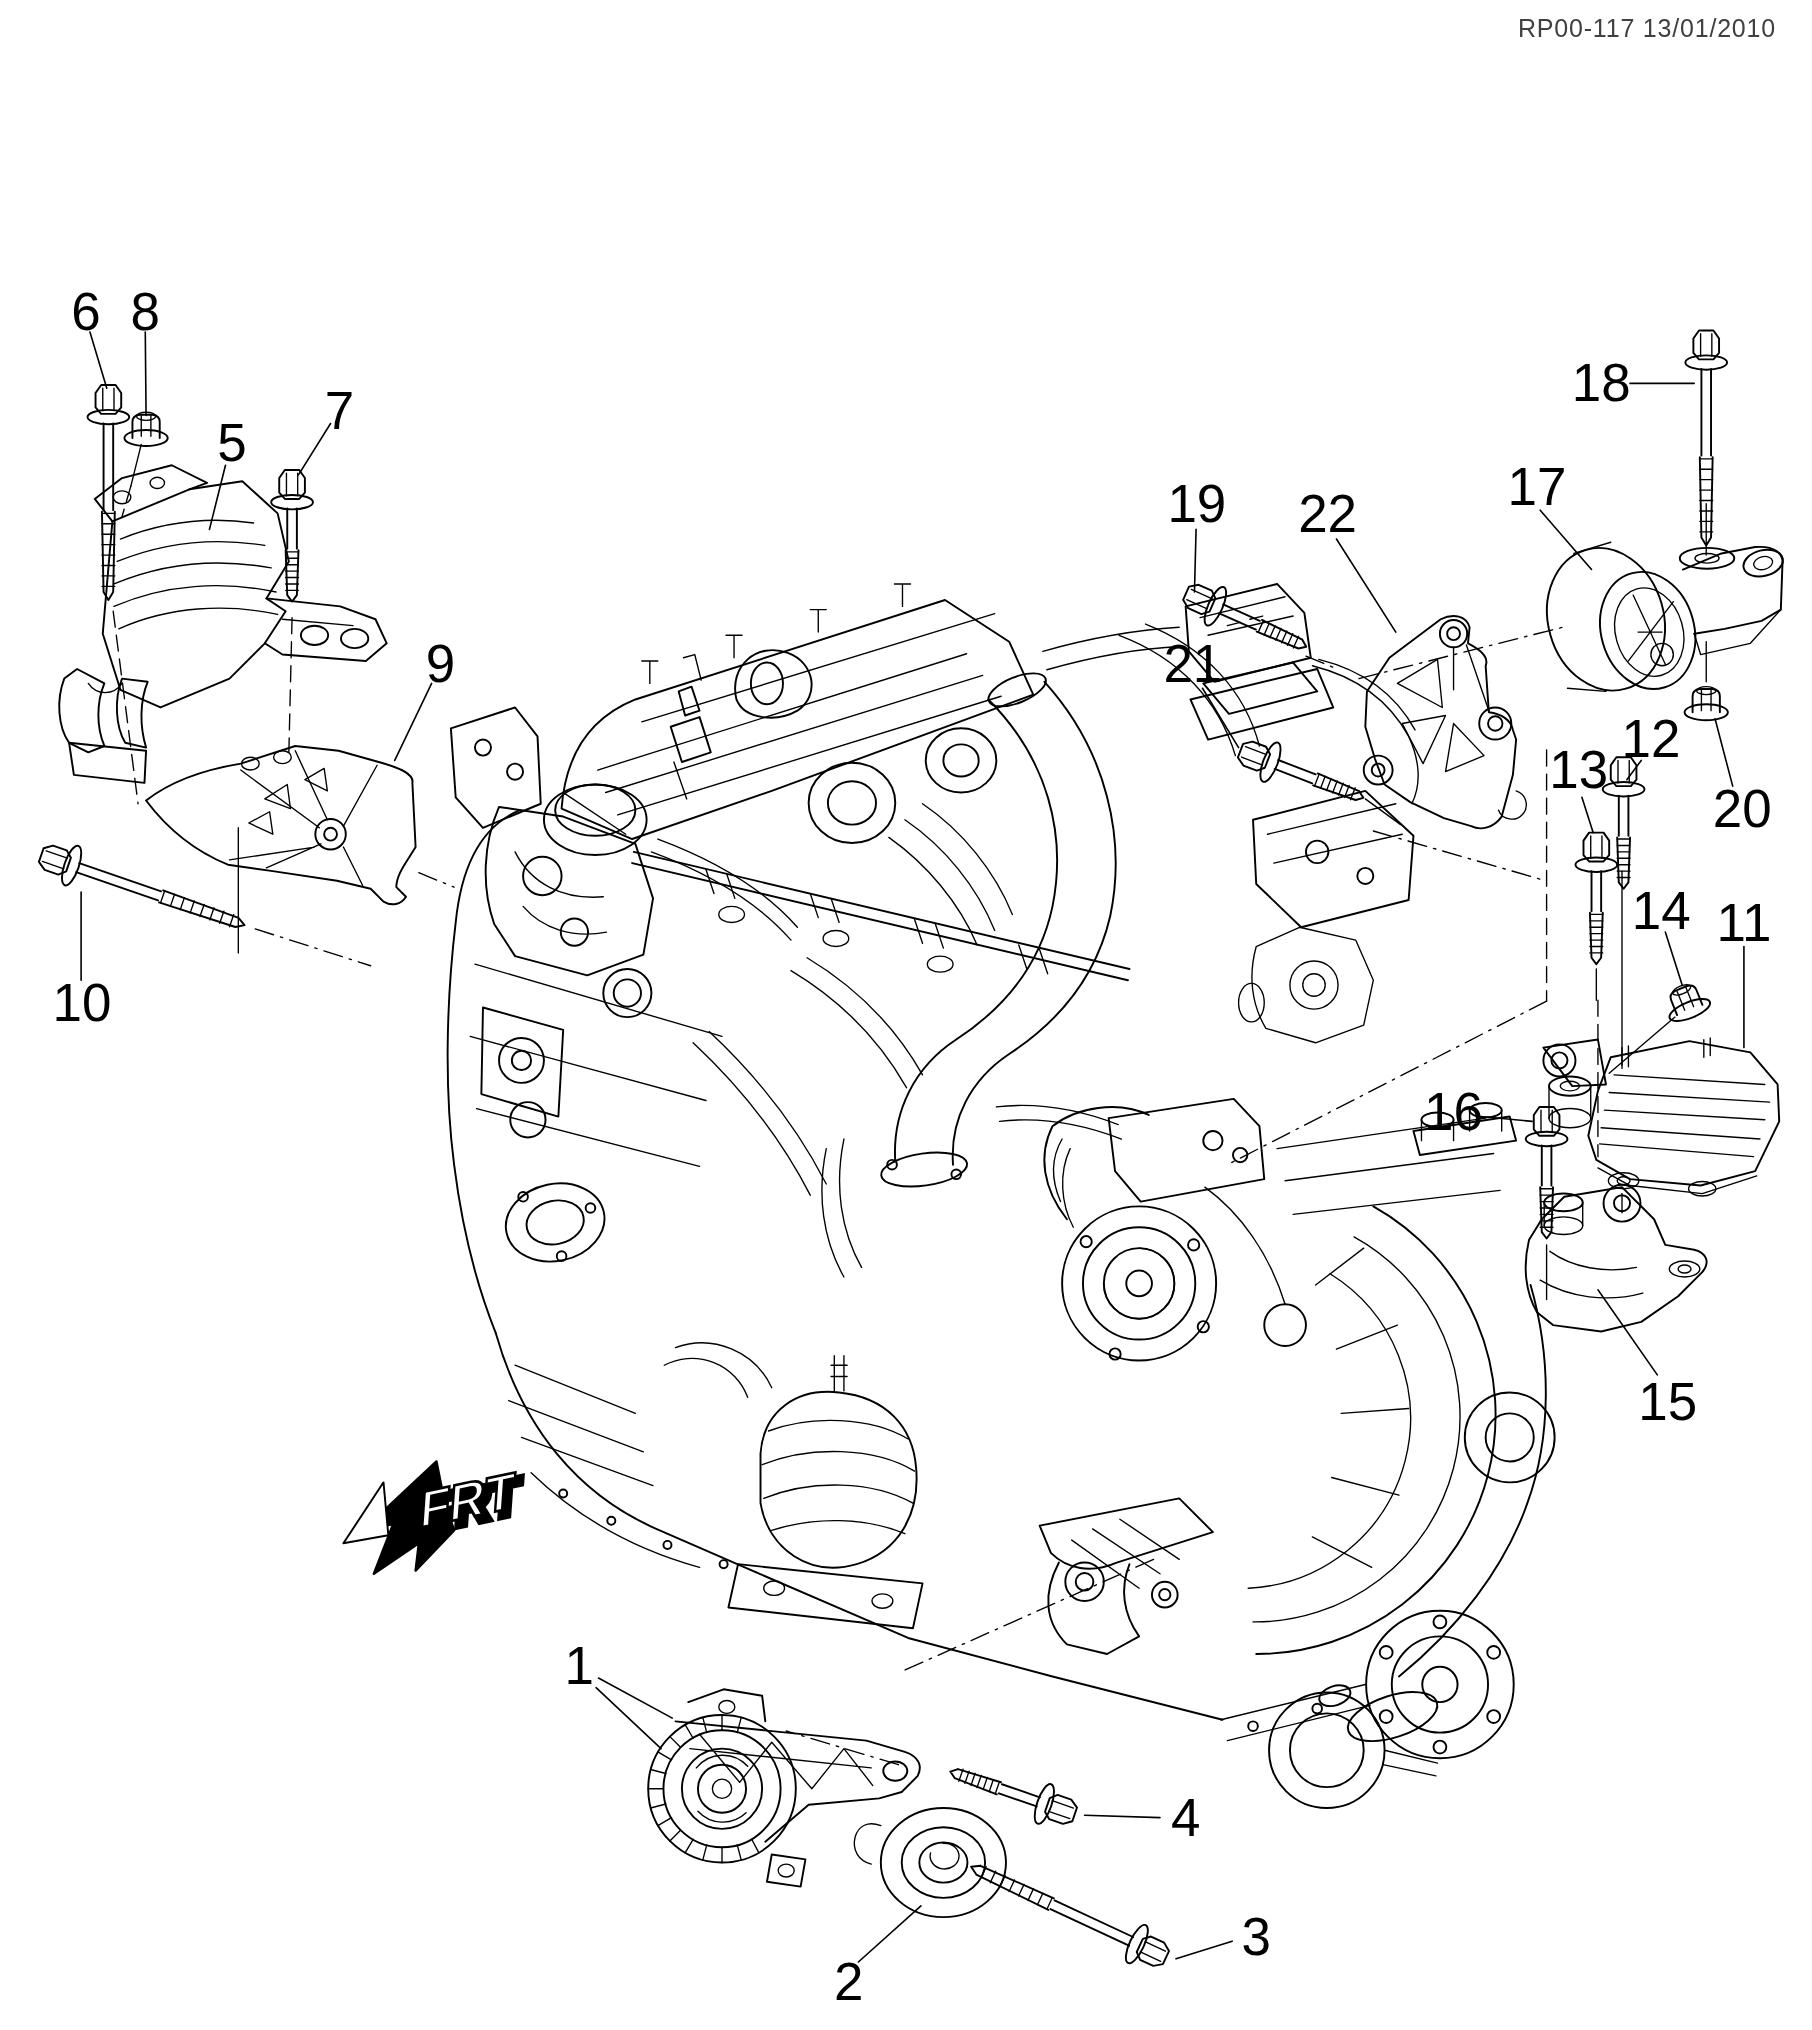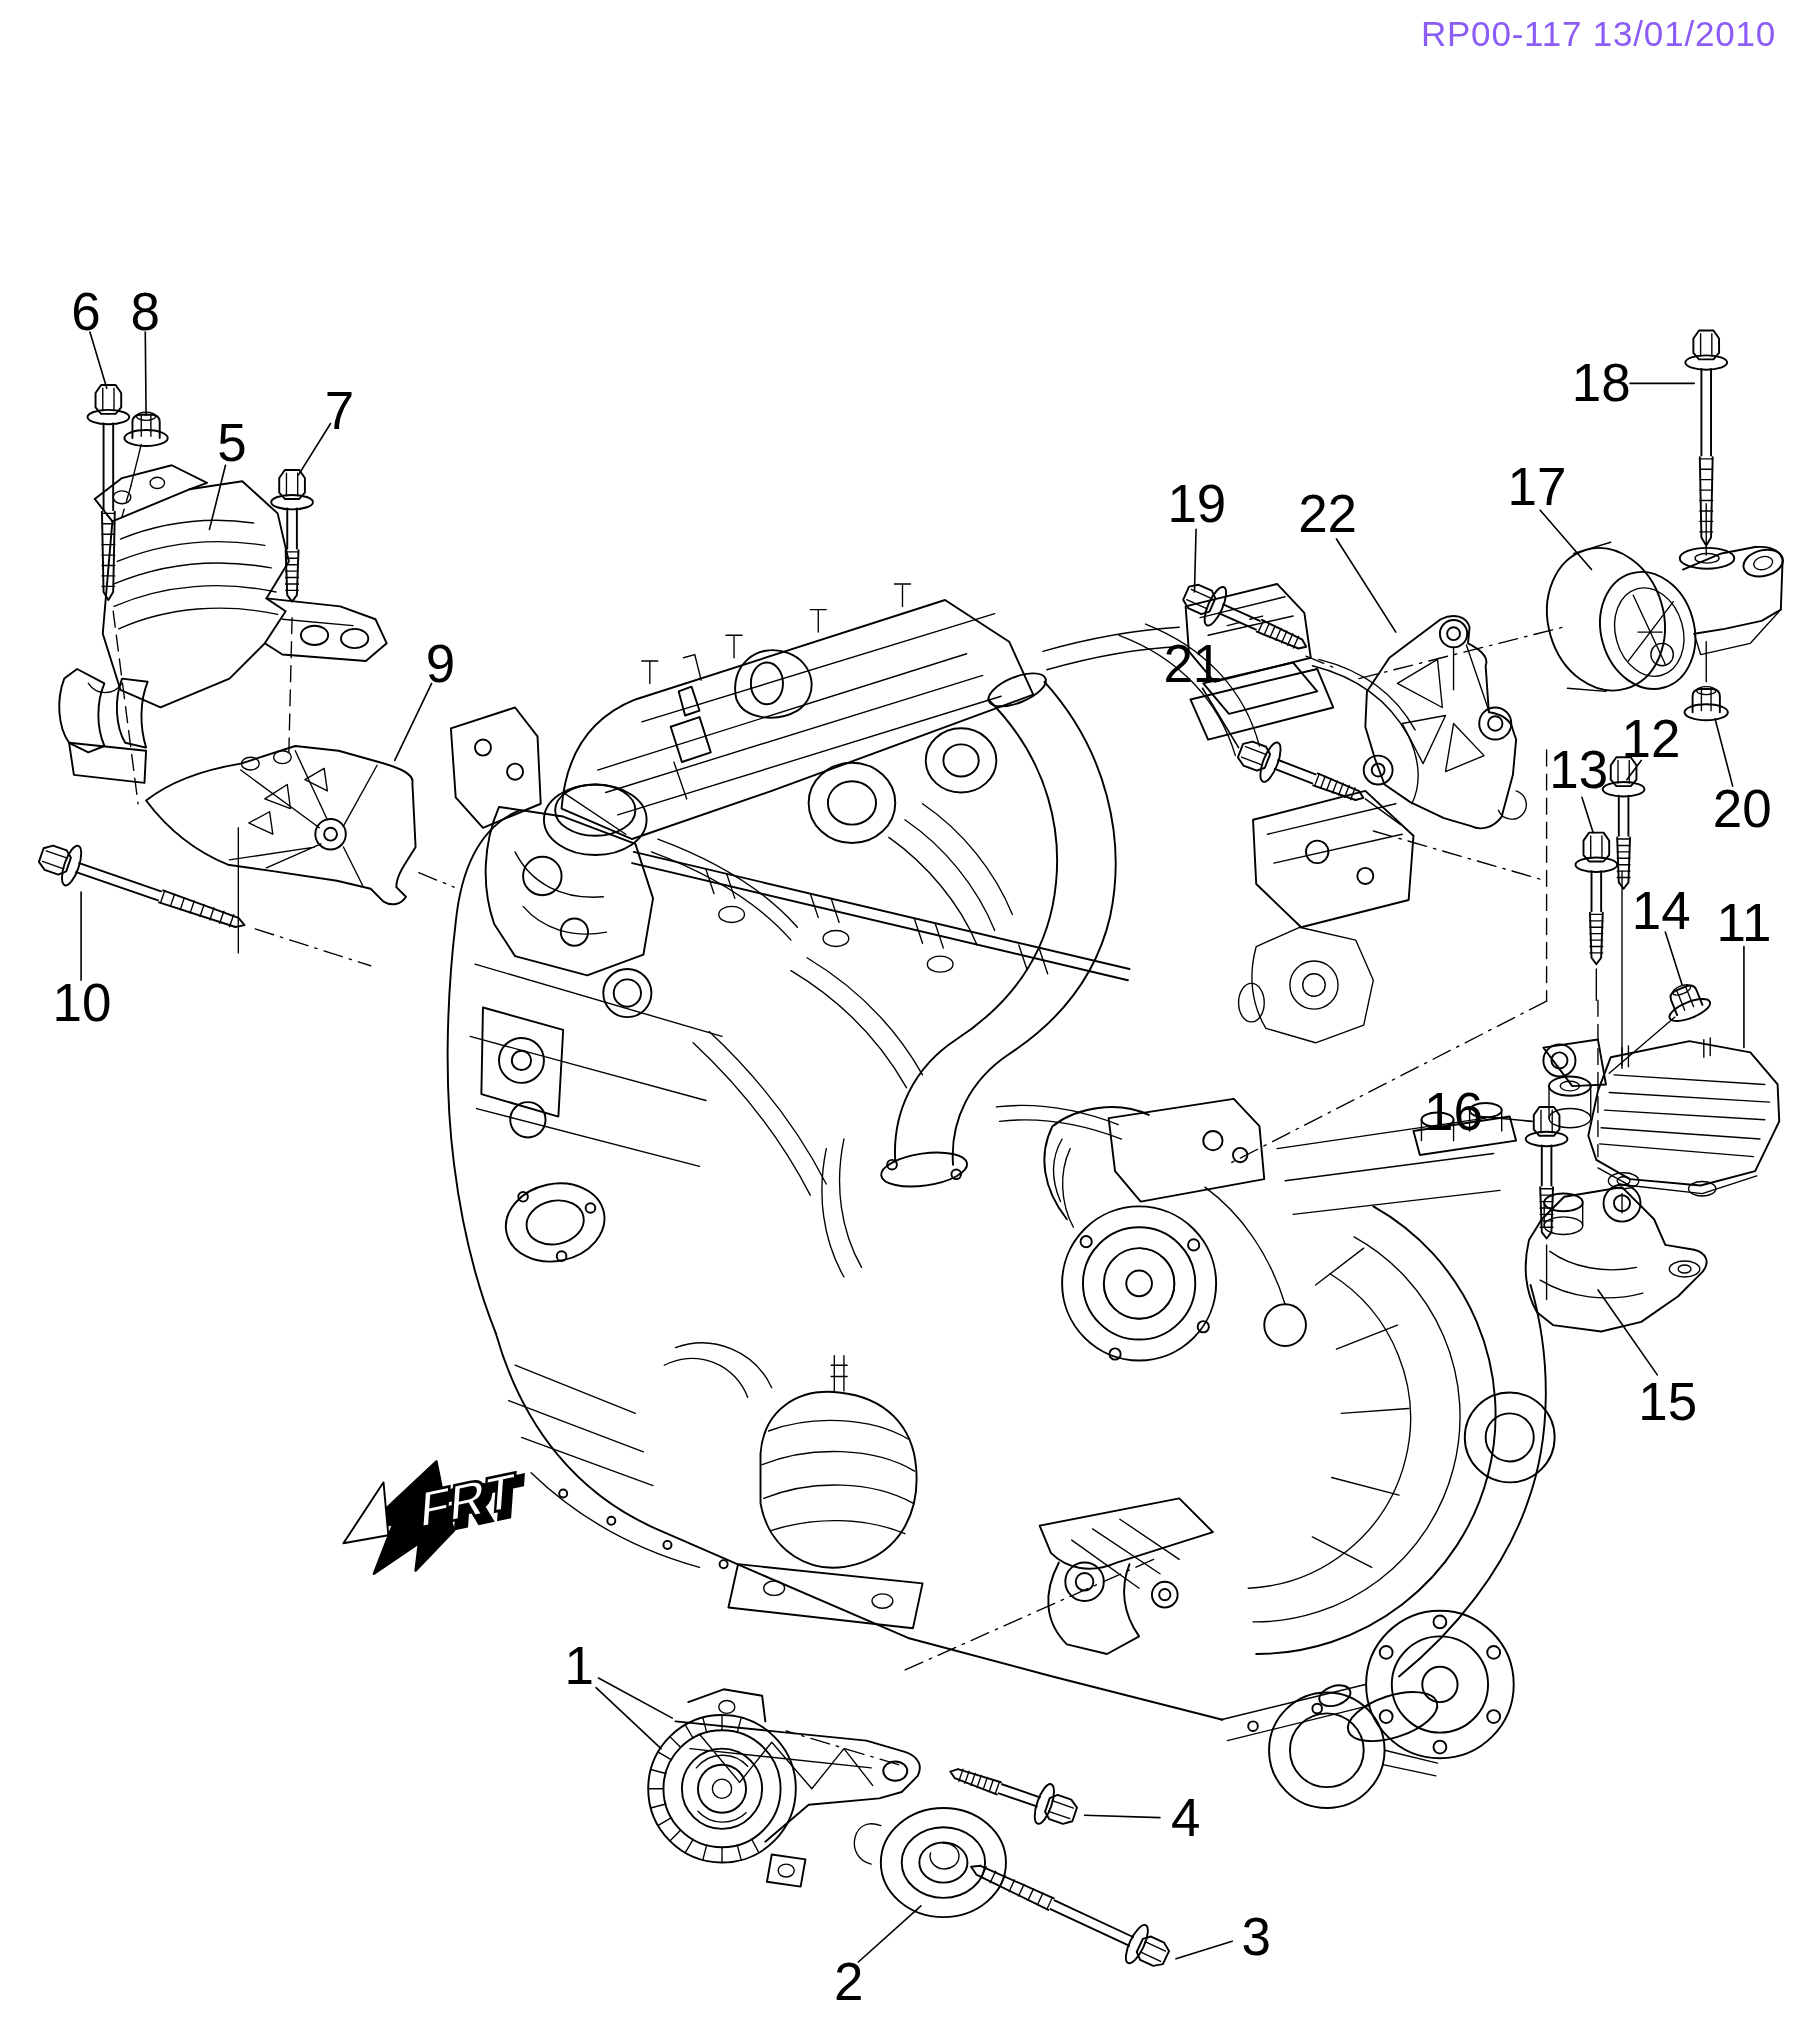--- a/index.html
+++ b/index.html
@@ -1,17 +1,17 @@
 <!DOCTYPE html>
 <html style="font-size:13px"><head>
 <meta charset="utf-8">
 <style>
   html,body{margin:0;padding:0;background:#ffffff;}
   body{width:1813px;height:2031px;position:relative;font-family:"Liberation Sans",sans-serif;}
-  .doc-ref{position:absolute;top:14.4px;right:37px;font-size:35px;color:#8b5cf6;letter-spacing:0.8px;white-space:nowrap;}
+  .doc-ref{position:absolute;top:14.4px;right:37px;font-size:25px;color:#404040;letter-spacing:0.8px;white-space:nowrap;}
   svg.fig{position:absolute;left:0;top:0;}
   .ln{fill:none;stroke:#000;stroke-width:2.4;stroke-linecap:round;stroke-linejoin:round;}
   .thin{stroke-width:1.7;}
   .lead{stroke-width:2;}
   .dash{stroke-dasharray:20 10;}
   .dashdot{stroke-dasharray:24 9 3 9;}
   .wfill{fill:#fff;}
   .blk{fill:#000;stroke:#000;stroke-width:3;stroke-linejoin:round;}
   .callout{font-family:"Liberation Sans",sans-serif;font-size:66px;fill:#000;text-anchor:middle;}
   .frt-shadow{font-family:"Liberation Sans",sans-serif;font-size:62px;font-weight:bold;fill:#000;stroke:#000;stroke-width:9;}

